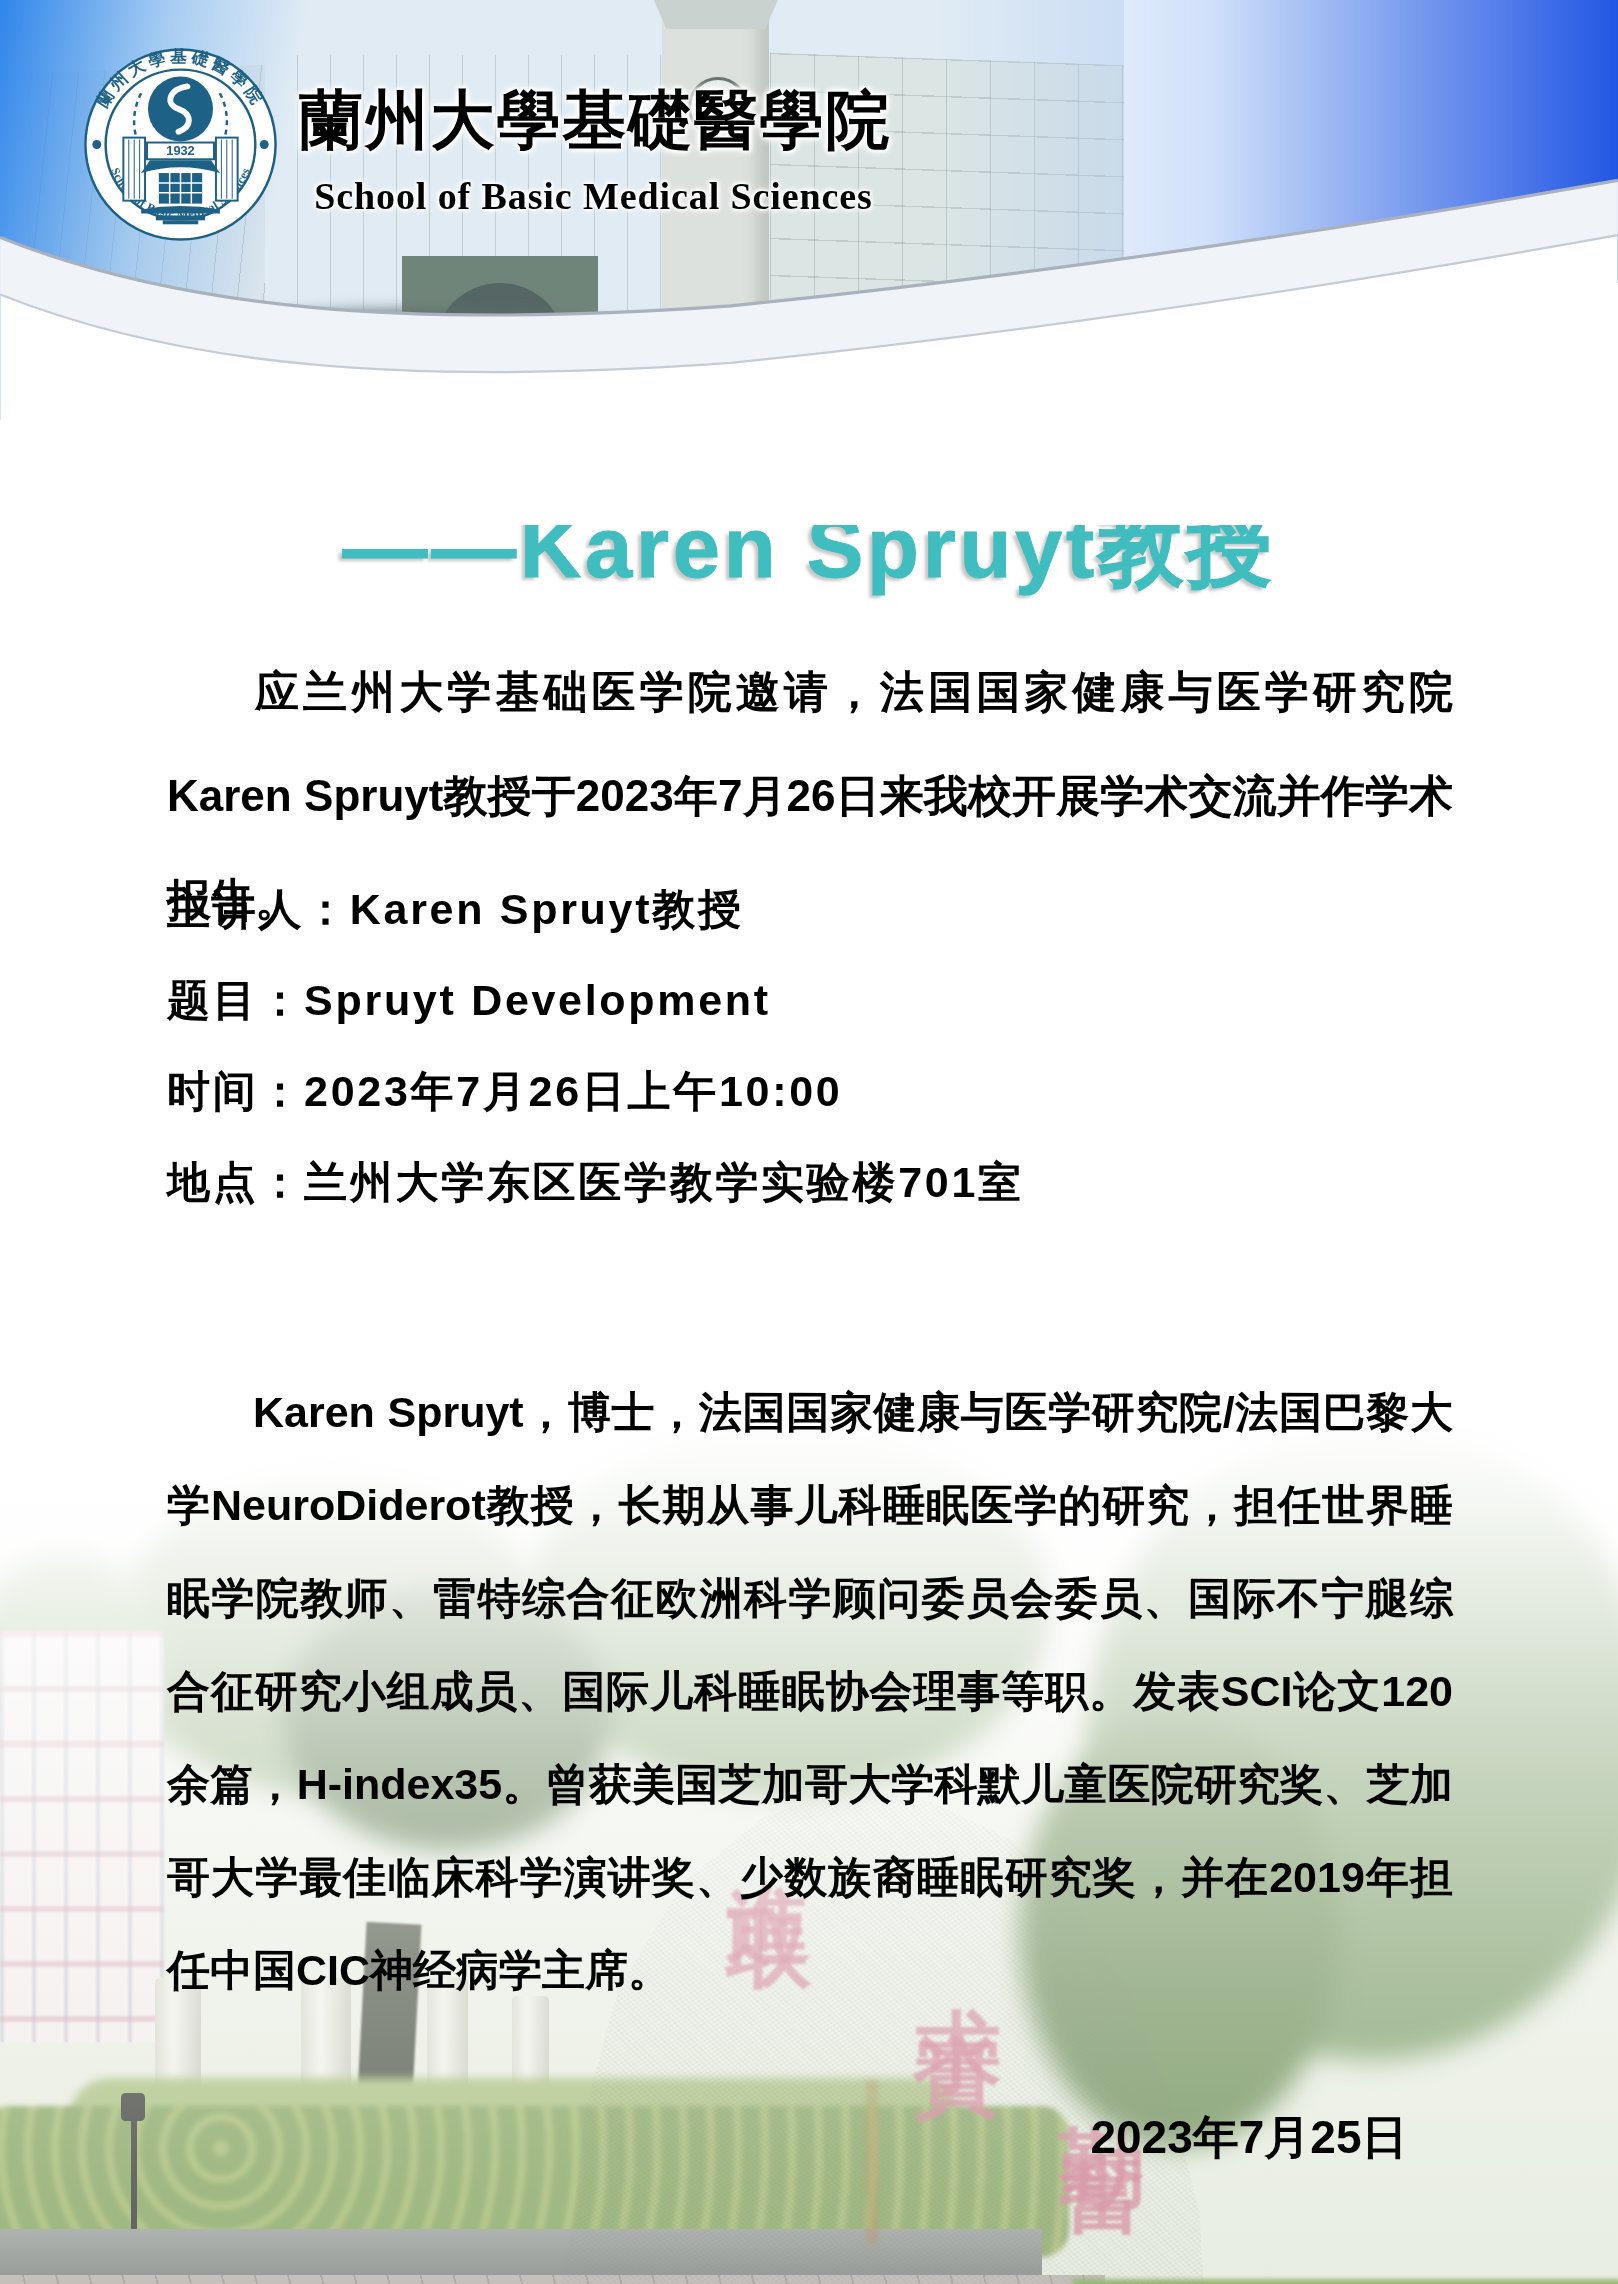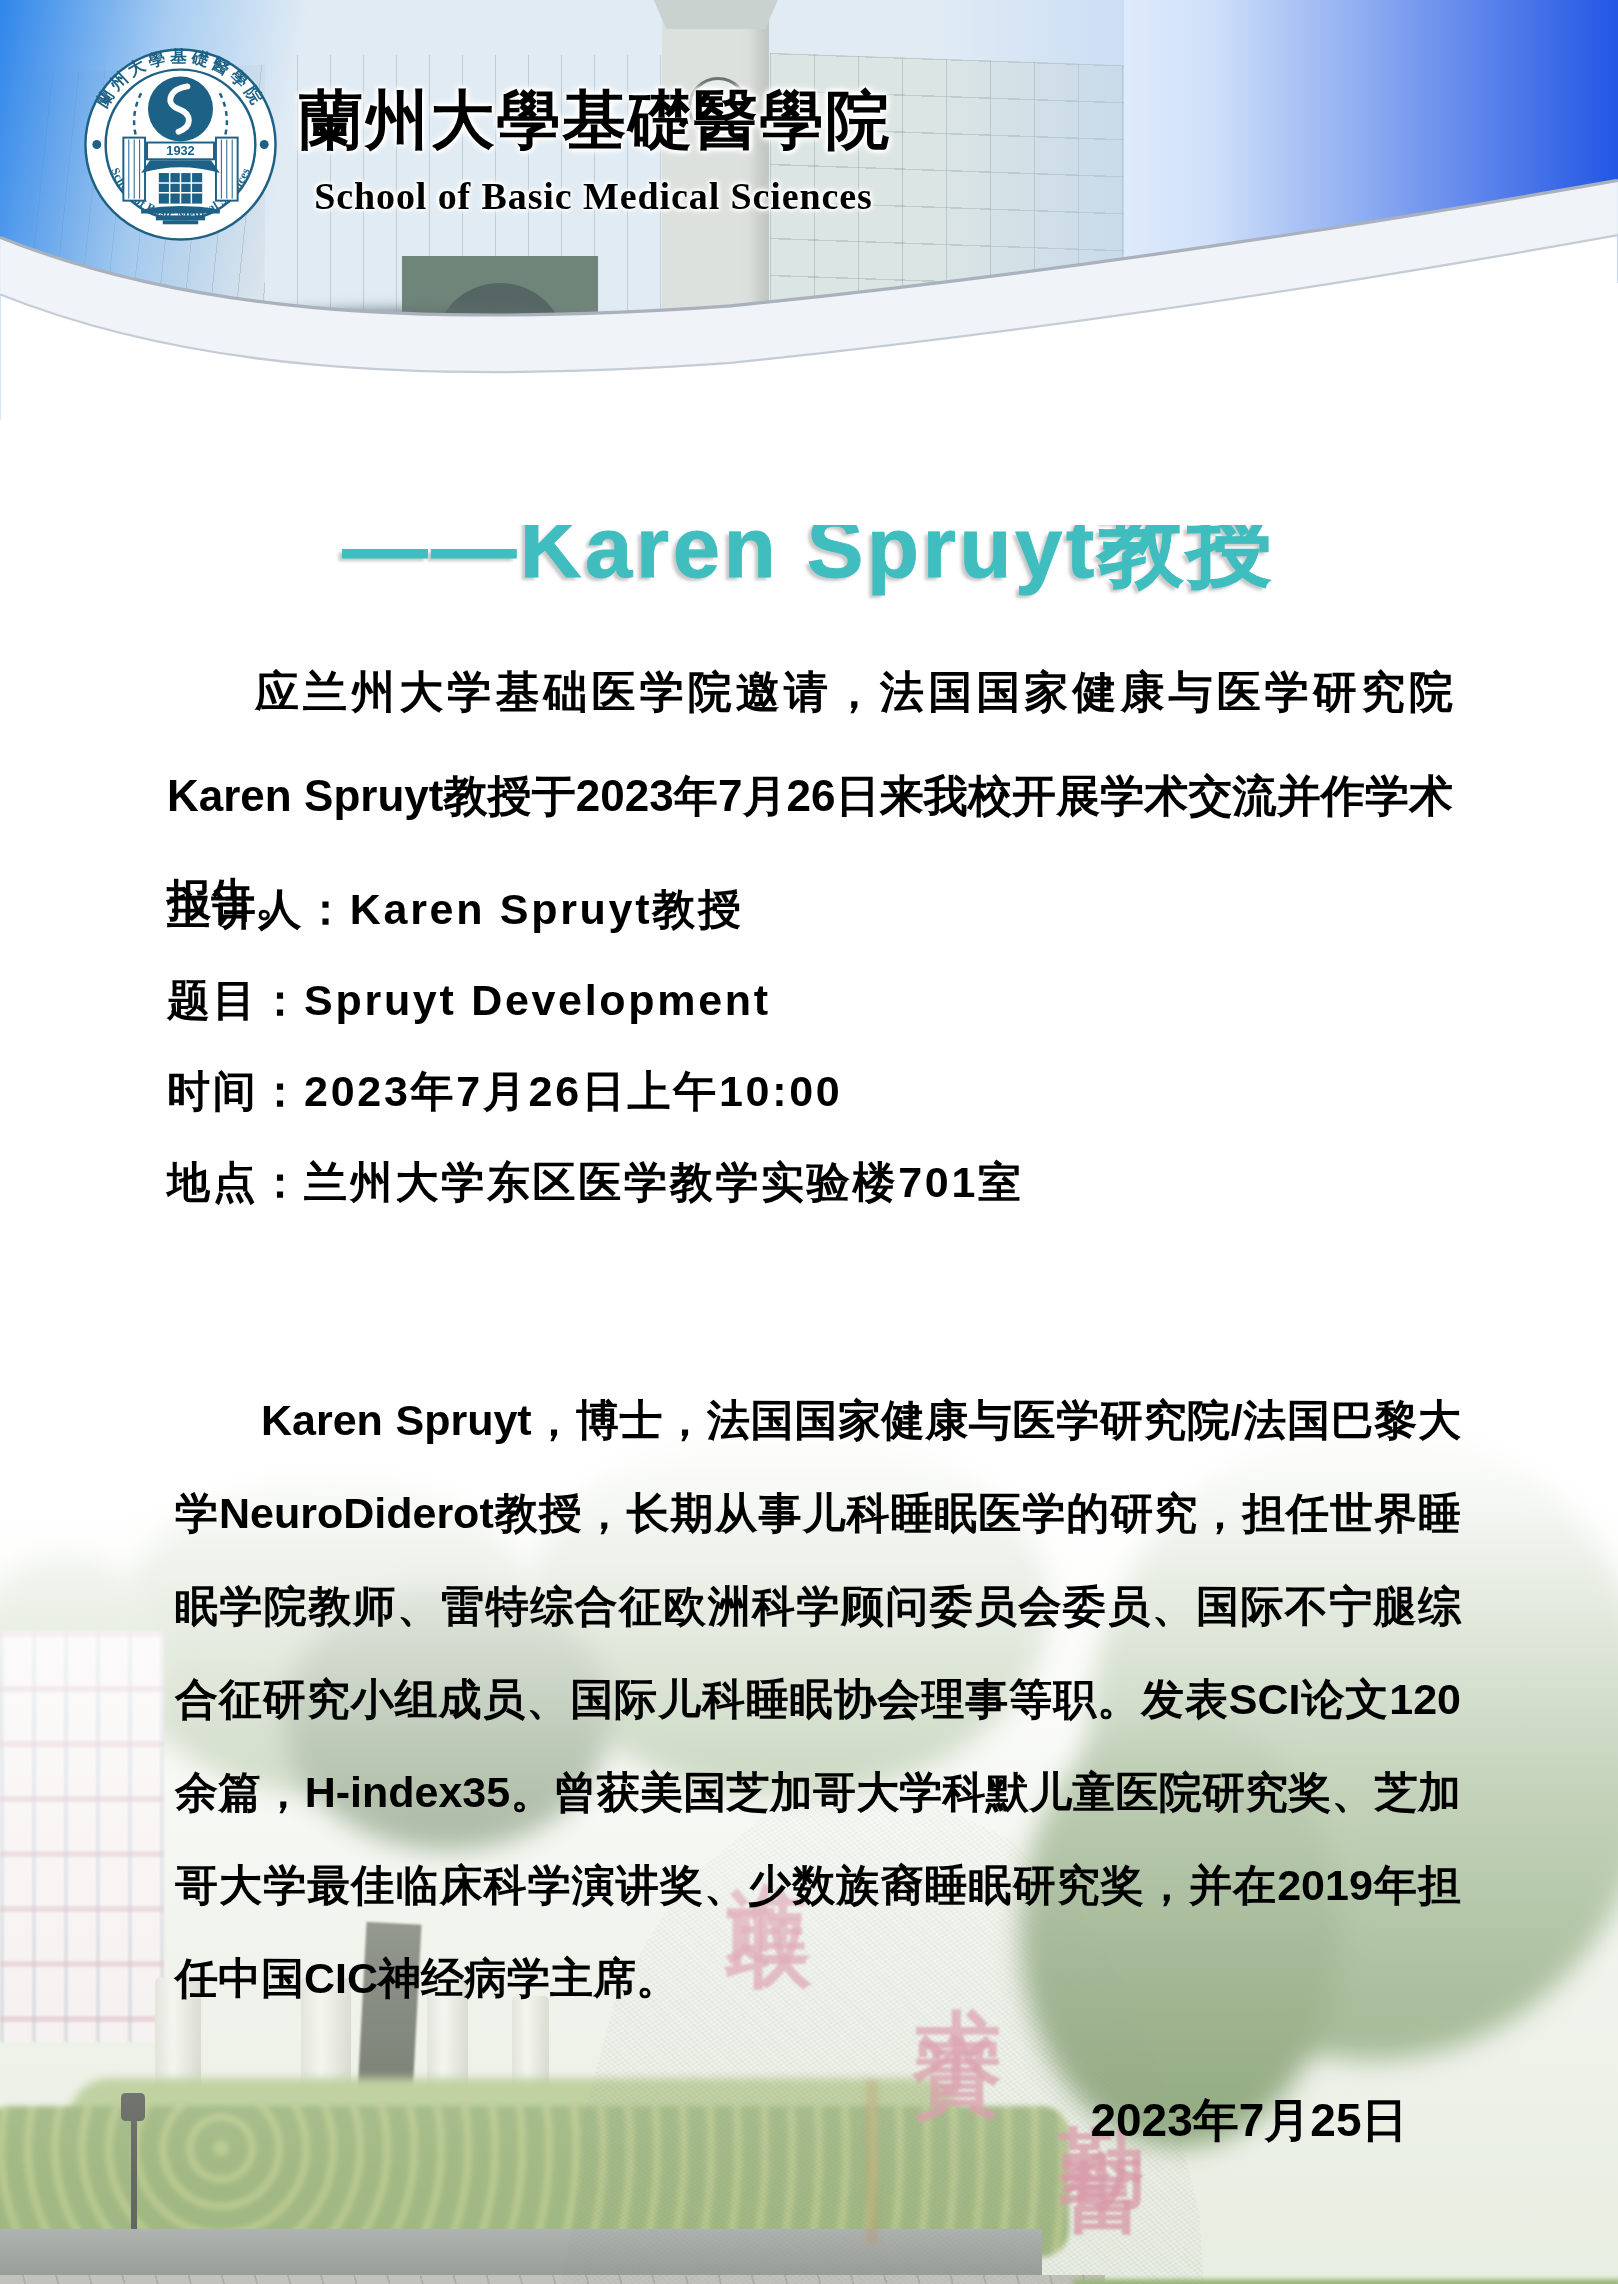--- a/index.html
+++ b/index.html
@@ -99,24 +99,24 @@
   .title{position:absolute;left:0;top:368px;width:1618px;text-align:center;z-index:2;
      font-size:85px;line-height:120px;font-weight:900;letter-spacing:3.7px;color:#3fbdbf;
      -webkit-text-stroke:0.9px #3fbdbf;text-shadow:-3.7px 3.2px 3.2px rgba(115,115,115,.4);white-space:nowrap;}
   .intro{position:absolute;left:167px;top:640px;width:1286px;z-index:2;
      font-size:44px;line-height:104px;font-weight:600;text-align:justify;text-align-last:left;text-indent:2em;margin:0;}
   .details{position:absolute;left:167px;top:864px;width:1286px;z-index:2;}
   .detail-line{font-size:43px;line-height:91px;font-weight:700;letter-spacing:2.7px;white-space:nowrap;}
   .bio-heading{position:absolute;left:167px;top:1288px;width:1286px;z-index:2;
      font-size:43px;line-height:64px;font-weight:700;letter-spacing:1.8px;}
   .bio{position:absolute;left:167px;top:1366px;width:1286px;z-index:2;
-     font-size:43px;line-height:93px;font-weight:600;text-align:justify;text-align-last:left;text-indent:2em;margin:8px;}
+     font-size:43px;line-height:93px;font-weight:600;text-align:justify;text-align-last:left;text-indent:2em;margin:0;}
   .signature{position:absolute;left:998px;top:2065px;width:502px;text-align:center;z-index:2;}
   .sig-org{font-size:46px;line-height:64px;font-weight:600;white-space:nowrap;}
-  .sig-date{margin-top:23px;font-size:46px;line-height:64px;font-weight:600;white-space:nowrap;}
+  .sig-date{margin-top:40px;font-size:46px;line-height:64px;font-weight:600;white-space:nowrap;}
 </style>
 </head>
 <body>
 
 <div id="poster">
 
   <div class="scene">
     <div class="blob b3"></div>
     <div class="blob b6"></div>
     <div class="blob b1"></div>

